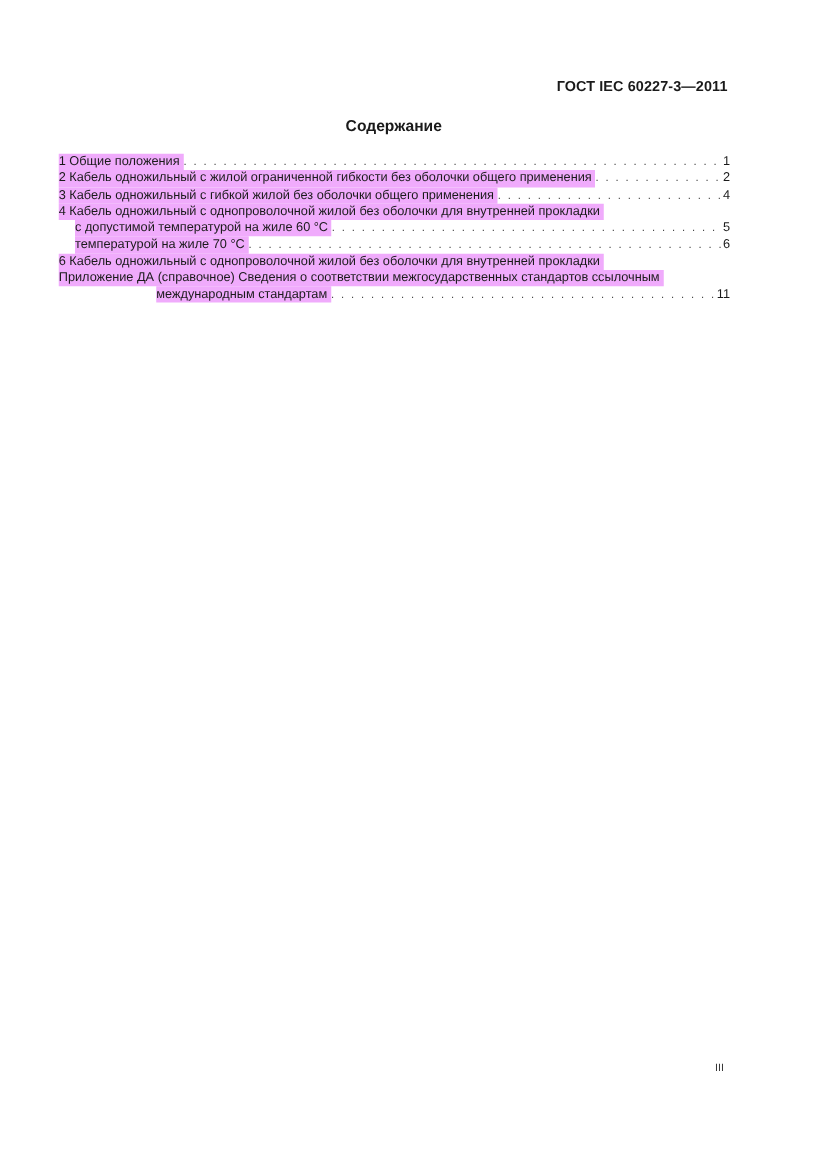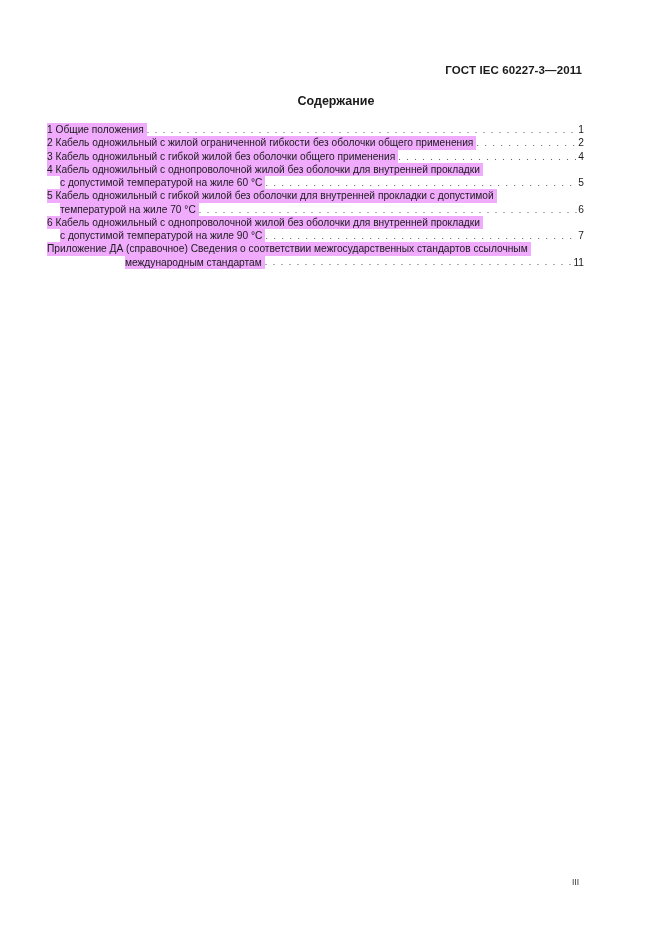--- a/index.html
+++ b/index.html
@@ -1,28 +1,28 @@
 <!DOCTYPE html>
 <html><head>
 <meta charset="utf-8">
 <style>
   html, body { margin: 0; padding: 0; background: #ffffff; }
   body { width: 661px; height: 936px; position: relative; overflow: hidden;
          font-family: "Liberation Sans", sans-serif; color: #1a1a1a; }
   .header { position: absolute; top: 64px; right: 79px; font-size: 11.5px; font-weight: bold; letter-spacing: 0.1px; margin-left: 37px; }
-  .title { position: absolute; top: 94px; left: 0; width: 630px; text-align: center; font-size: 12.5px; font-weight: bold; margin-left: 21px; }
+  .title { position: absolute; top: 94px; left: 0; width: 630px; text-align: center; font-size: 12.5px; font-weight: bold; }
   .toc { position: absolute; top: 123px; left: 47px; width: 537px; font-size: 10.2px; line-height: 13.25px; }
   .line { position: relative; display: flex; align-items: baseline; white-space: nowrap; height: 13.25px; }
   .line .txt { flex: 0 0 auto; padding-right: 3px; background: #f0abfc; }
   .line .dots { flex: 1 1 auto; overflow: hidden; color: #444; letter-spacing: 3.2px; font-size: 9px; }
   .line .dots::before { content: ". . . . . . . . . . . . . . . . . . . . . . . . . . . . . . . . . . . . . . . . . . . . . . . . . . . . . . . . . . . . . . . . . . . . . . . . . . . . . . . . . . . . . . . . . . . . . ."; letter-spacing: 0; word-spacing: 3px; }
   .line .pg { flex: 0 0 auto; padding-left: 1px; background: #fff; }
   .indent1 { padding-left: 13px; }
   .indent2 { padding-left: 78px; align-items: center; }
-  .pagenum { position: absolute; top: 877px; left: 572px; font-size: 8.5px; color: #333; }
+  .pagenum { position: absolute; top: 849px; left: 572px; font-size: 8.5px; color: #333; }
 </style>
 </head>
 <body>
 
 <div class="header">ГОСТ IEC 60227-3—2011</div>
 <div class="title">Содержание</div>
 
 <div class="toc">
 
   <div class="line">
@@ -45,36 +45,28 @@
 
   <div class="line">
     <span class="txt">4  Кабель одножильный с однопроволочной жилой без оболочки для внутренней прокладки</span>
   </div>
   <div class="line indent1">
     <span class="txt">с допустимой температурой на жиле 60 °С</span>
     <span class="dots"></span>
     <span class="pg">5</span>
   </div>
 
-  <div class="line">
-    <span class="txt">5  Кабель одножильный с гибкой жилой без оболочки для внутренней прокладки с допустимой</span>
-  </div>
   <div class="line indent1">
     <span class="txt">температурой на жиле 70 °С</span>
     <span class="dots"></span>
     <span class="pg">6</span>
   </div>
 
   <div class="line">
     <span class="txt">6  Кабель одножильный с однопроволочной жилой без оболочки для внутренней прокладки</span>
-  </div>
-  <div class="line indent1">
-    <span class="txt">с допустимой температурой на жиле 90 °С</span>
-    <span class="dots"></span>
-    <span class="pg">7</span>
   </div>
 
 
   <div class="line">
     <span class="txt">Приложение ДА (справочное)  Сведения о соответствии межгосударственных стандартов ссылочным</span>
   </div>
   <div class="line indent2">
     <span class="txt">международным стандартам</span>
     <span class="dots"></span>
     <span class="pg">11</span>

